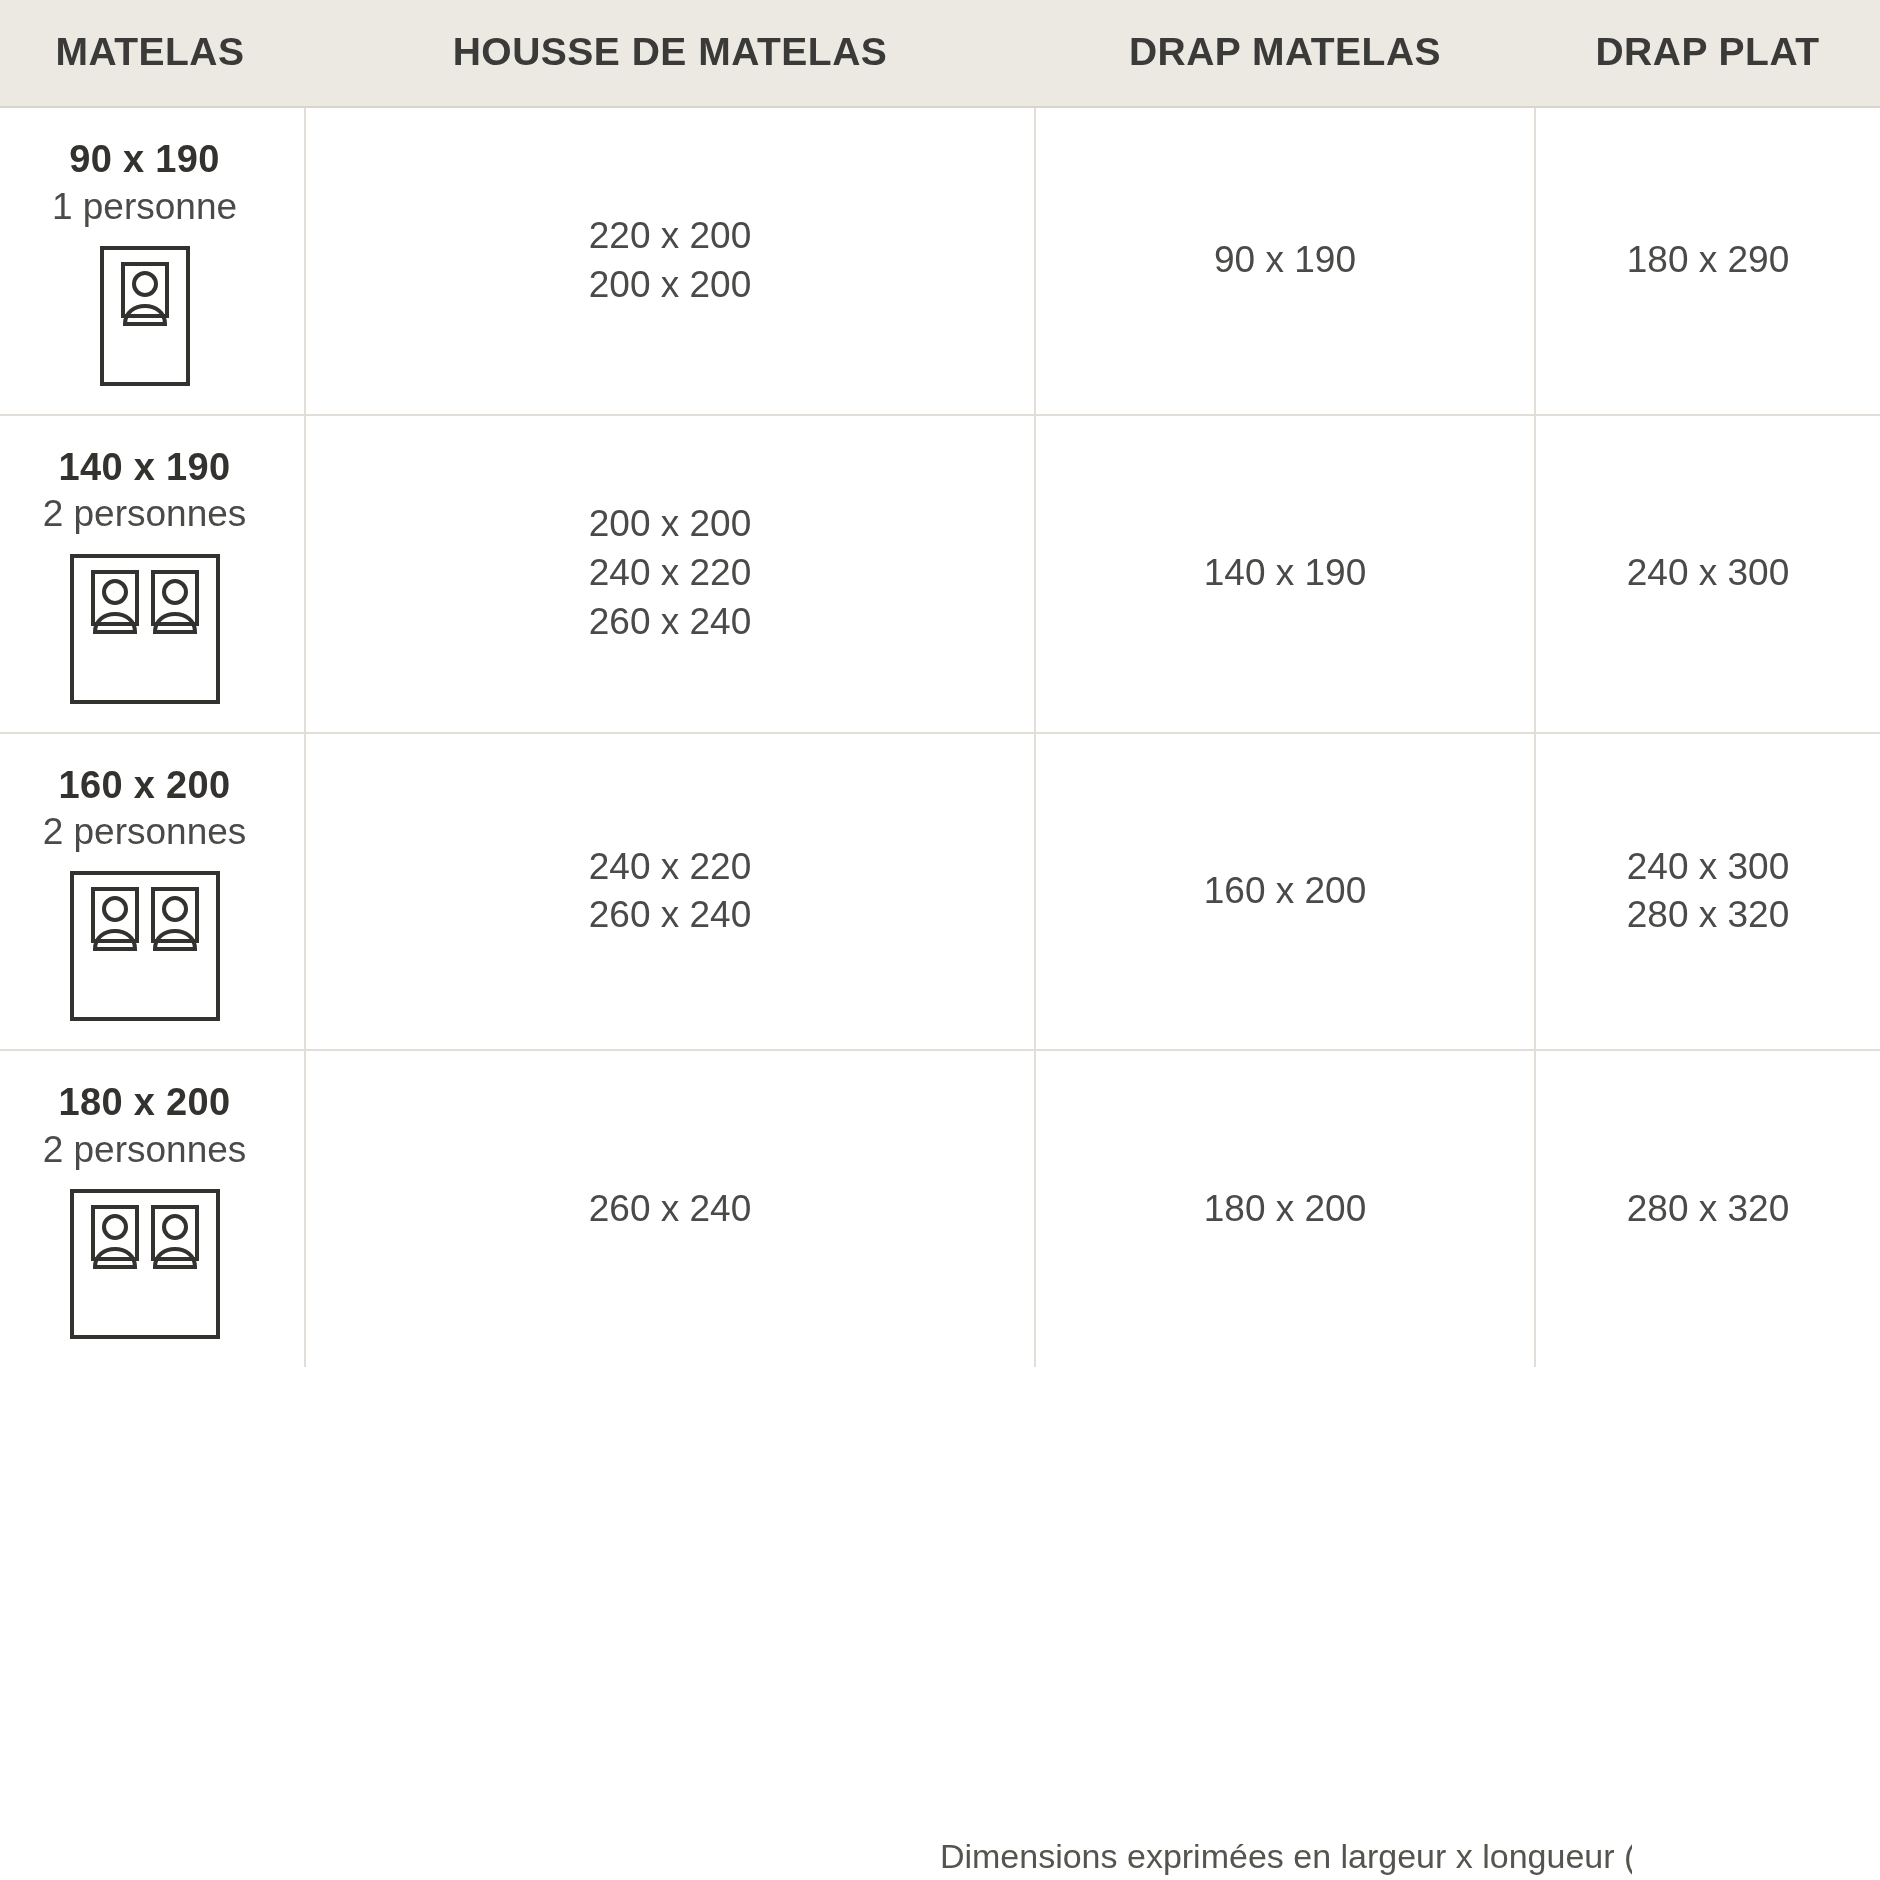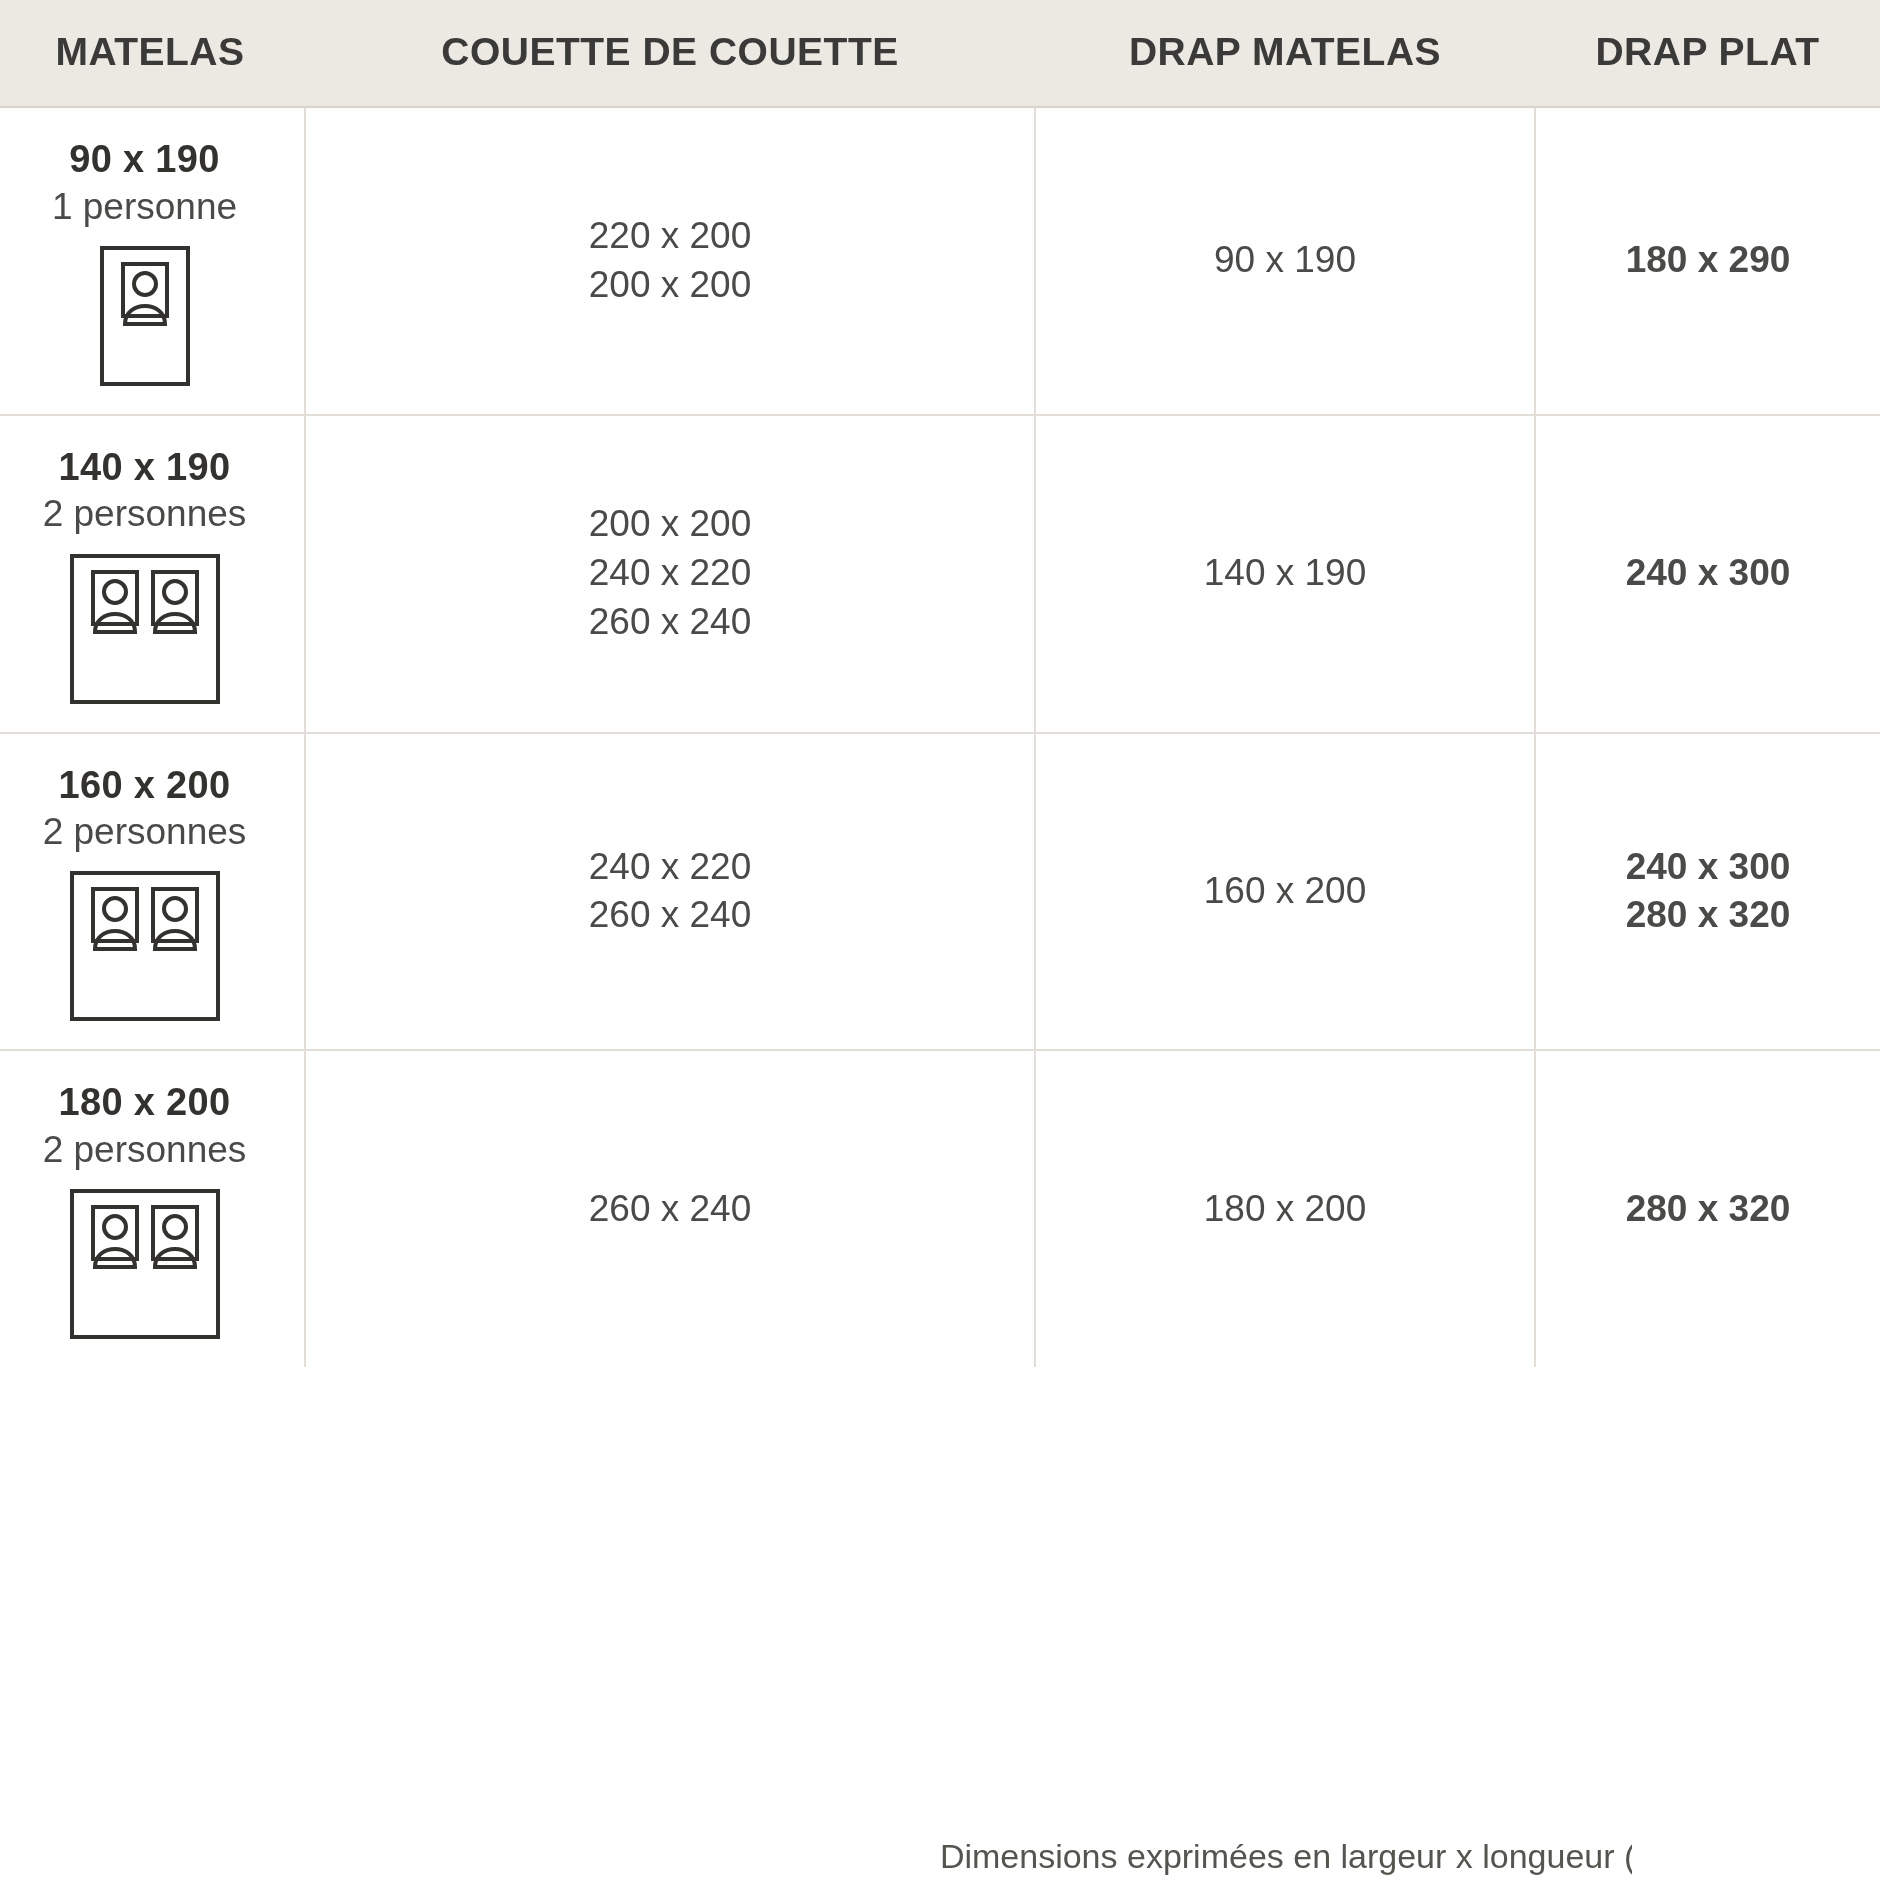--- a/index.html
+++ b/index.html
@@ -49,21 +49,21 @@
 
   tbody td {
     border-right: 2px solid #e2ded7;
     border-bottom: 2px solid #e2ded7;
     text-align: center;
     vertical-align: middle;
     font-size: 37px;
     color: #4a4a48;
     padding: 18px 10px;
   }
-  tbody td:last-child { border-right: none; font-weight: bold; }
+  tbody td:last-child { border-right: none; }
   tbody tr:last-child td { border-bottom: none; }
 
   .matelas-cell {
     padding-top: 28px;
     padding-bottom: 28px;
   }
   .matelas-size {
     font-size: 38px;
     font-weight: bold;
     color: #33322f;
@@ -110,21 +110,21 @@
   <table class="size-table">
     <colgroup>
       <col class="c-matelas">
       <col class="c-housse">
       <col class="c-drap-h">
       <col class="c-drap-p">
     </colgroup>
     <thead>
       <tr>
         <th class="th-matelas">MATELAS</th>
-        <th>COUETTE DE COUETTE</th>
+        <th>HOUSSE DE MATELAS</th>
         <th>DRAP MATELAS</th>
         <th>DRAP PLAT</th>
       </tr>
     </thead>
     <tbody id="table-body">
         <tr>
           <td class="matelas-cell">
             <div class="matelas-size">90 x 190</div>
             <div class="matelas-people">1 personne</div>
             <div class="bed-icon-wrap">

